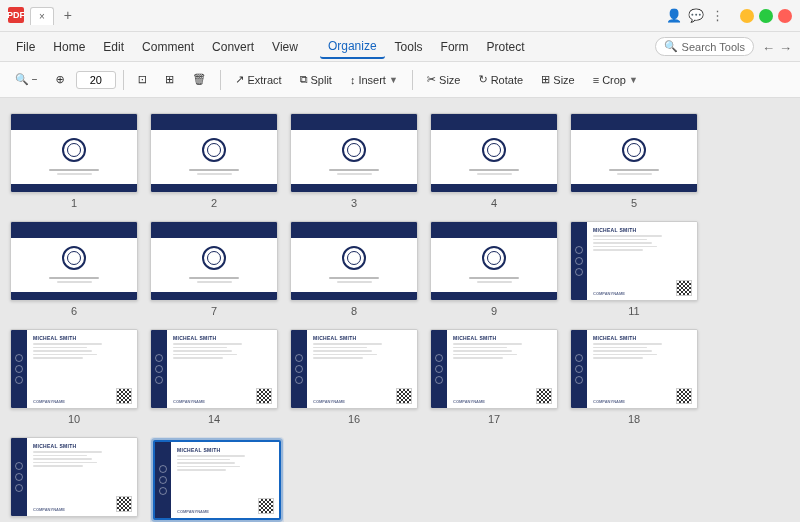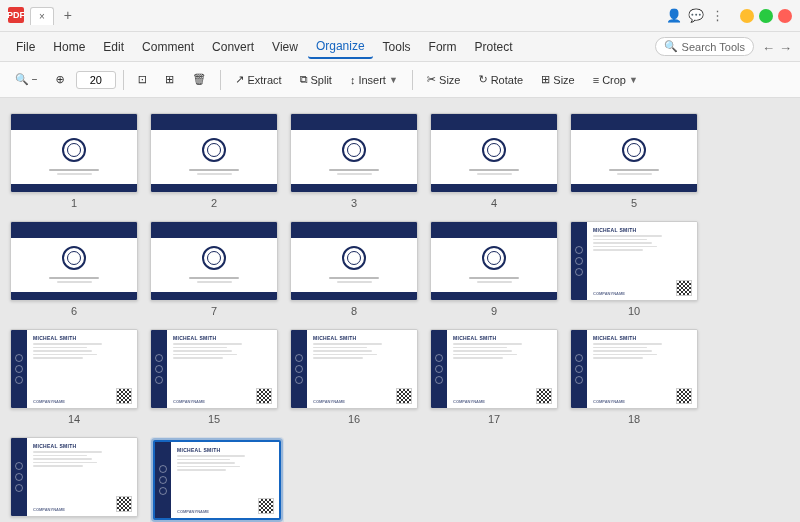--- a/index.html
+++ b/index.html
@@ -32,21 +32,21 @@
     .menu-bar {
       height: 30px;
       background: #f5f5f5;
       display: flex;
       align-items: center;
       padding: 0 8px;
       border-bottom: 1px solid #ddd;
       gap: 2px;
     }
     .menu-item { padding: 4px 8px; cursor: pointer; border-radius: 3px; font-size: 12px; color: #333; }
-    .menu-item.active { color: #1565c0; border-bottom: 2px solid #1565c0; }
+    .menu-item.active { color: #1565c0; border-bottom: 2px solid #1565c0; margin-left: 12px; }
     .menu-sep { flex: 1; }
 
     
     .toolbar {
       height: 36px;
       background: #fafafa;
       display: flex;
       align-items: center;
       padding: 0 8px;
       border-bottom: 1px solid #ddd;
@@ -389,20 +389,46 @@
             <div style="height:1.5px;background:#e0e0e0;width:65%;border-radius:1px;margin:2px 0;"></div>
             <div style="height:1.5px;background:#e0e0e0;width:50%;border-radius:1px;margin:2px 0;"></div>
           </div>
           <div style="display:flex;align-items:flex-end;justify-content:space-between;">
             <div style="font-size:4px;color:#1a2a5e;font-weight:bold;opacity:0.7;">COMPANYNAME</div>
             <div style="width:16px;height:16px;background:repeating-conic-gradient(#333 0% 25%, white 0% 50%) 0 0/4px 4px;border:1px solid #ccc;"></div>
           </div>
         </div>
       </div>
     </div>
+        <div class="page-num">11</div>
+      </div>
+      <div class="page-item">
+        <div class="page-thumb">
+      <div style="width:100%;height:100%;background:white;display:flex;position:relative;">
+        <div style="width:16px;background:#1a2a5e;flex-shrink:0;display:flex;flex-direction:column;align-items:center;justify-content:center;gap:3px;">
+          <div style="width:8px;height:8px;border:1.5px solid rgba(255,255,255,0.4);border-radius:50%;"></div>
+          <div style="width:8px;height:8px;border:1.5px solid rgba(255,255,255,0.4);border-radius:50%;"></div>
+          <div style="width:8px;height:8px;border:1.5px solid rgba(255,255,255,0.4);border-radius:50%;"></div>
+        </div>
+        <div style="flex:1;padding:5px 5px 4px 6px;display:flex;flex-direction:column;justify-content:space-between;">
+          <div>
+            <div style="font-size:5px;font-weight:bold;color:#1a2a5e;letter-spacing:0.3px;">MICHEAL SMITH</div>
+            <div style="height:1.5px;background:#e0e0e0;width:70%;border-radius:1px;margin:2px 0;"></div>
+            <div style="height:1.5px;background:#e0e0e0;width:55%;border-radius:1px;margin:2px 0;"></div>
+            <div style="height:1.5px;background:#e0e0e0;width:60%;border-radius:1px;margin:2px 0;"></div>
+            <div style="height:1.5px;background:#e0e0e0;width:65%;border-radius:1px;margin:2px 0;"></div>
+            <div style="height:1.5px;background:#e0e0e0;width:50%;border-radius:1px;margin:2px 0;"></div>
+          </div>
+          <div style="display:flex;align-items:flex-end;justify-content:space-between;">
+            <div style="font-size:4px;color:#1a2a5e;font-weight:bold;opacity:0.7;">COMPANYNAME</div>
+            <div style="width:16px;height:16px;background:repeating-conic-gradient(#333 0% 25%, white 0% 50%) 0 0/4px 4px;border:1px solid #ccc;"></div>
+          </div>
+        </div>
+      </div>
+    </div>
         <div class="page-num">10</div>
       </div>
       <div class="page-item">
         <div class="page-thumb">
       <div style="width:100%;height:100%;background:white;display:flex;position:relative;">
         <div style="width:16px;background:#1a2a5e;flex-shrink:0;display:flex;flex-direction:column;align-items:center;justify-content:center;gap:3px;">
           <div style="width:8px;height:8px;border:1.5px solid rgba(255,255,255,0.4);border-radius:50%;"></div>
           <div style="width:8px;height:8px;border:1.5px solid rgba(255,255,255,0.4);border-radius:50%;"></div>
           <div style="width:8px;height:8px;border:1.5px solid rgba(255,255,255,0.4);border-radius:50%;"></div>
         </div>
@@ -441,46 +467,20 @@
             <div style="height:1.5px;background:#e0e0e0;width:65%;border-radius:1px;margin:2px 0;"></div>
             <div style="height:1.5px;background:#e0e0e0;width:50%;border-radius:1px;margin:2px 0;"></div>
           </div>
           <div style="display:flex;align-items:flex-end;justify-content:space-between;">
             <div style="font-size:4px;color:#1a2a5e;font-weight:bold;opacity:0.7;">COMPANYNAME</div>
             <div style="width:16px;height:16px;background:repeating-conic-gradient(#333 0% 25%, white 0% 50%) 0 0/4px 4px;border:1px solid #ccc;"></div>
           </div>
         </div>
       </div>
     </div>
-        <div class="page-num">15</div>
-      </div>
-      <div class="page-item">
-        <div class="page-thumb">
-      <div style="width:100%;height:100%;background:white;display:flex;position:relative;">
-        <div style="width:16px;background:#1a2a5e;flex-shrink:0;display:flex;flex-direction:column;align-items:center;justify-content:center;gap:3px;">
-          <div style="width:8px;height:8px;border:1.5px solid rgba(255,255,255,0.4);border-radius:50%;"></div>
-          <div style="width:8px;height:8px;border:1.5px solid rgba(255,255,255,0.4);border-radius:50%;"></div>
-          <div style="width:8px;height:8px;border:1.5px solid rgba(255,255,255,0.4);border-radius:50%;"></div>
-        </div>
-        <div style="flex:1;padding:5px 5px 4px 6px;display:flex;flex-direction:column;justify-content:space-between;">
-          <div>
-            <div style="font-size:5px;font-weight:bold;color:#1a2a5e;letter-spacing:0.3px;">MICHEAL SMITH</div>
-            <div style="height:1.5px;background:#e0e0e0;width:70%;border-radius:1px;margin:2px 0;"></div>
-            <div style="height:1.5px;background:#e0e0e0;width:55%;border-radius:1px;margin:2px 0;"></div>
-            <div style="height:1.5px;background:#e0e0e0;width:60%;border-radius:1px;margin:2px 0;"></div>
-            <div style="height:1.5px;background:#e0e0e0;width:65%;border-radius:1px;margin:2px 0;"></div>
-            <div style="height:1.5px;background:#e0e0e0;width:50%;border-radius:1px;margin:2px 0;"></div>
-          </div>
-          <div style="display:flex;align-items:flex-end;justify-content:space-between;">
-            <div style="font-size:4px;color:#1a2a5e;font-weight:bold;opacity:0.7;">COMPANYNAME</div>
-            <div style="width:16px;height:16px;background:repeating-conic-gradient(#333 0% 25%, white 0% 50%) 0 0/4px 4px;border:1px solid #ccc;"></div>
-          </div>
-        </div>
-      </div>
-    </div>
         <div class="page-num">16</div>
       </div>
       <div class="page-item">
         <div class="page-thumb">
       <div style="width:100%;height:100%;background:white;display:flex;position:relative;">
         <div style="width:16px;background:#1a2a5e;flex-shrink:0;display:flex;flex-direction:column;align-items:center;justify-content:center;gap:3px;">
           <div style="width:8px;height:8px;border:1.5px solid rgba(255,255,255,0.4);border-radius:50%;"></div>
           <div style="width:8px;height:8px;border:1.5px solid rgba(255,255,255,0.4);border-radius:50%;"></div>
           <div style="width:8px;height:8px;border:1.5px solid rgba(255,255,255,0.4);border-radius:50%;"></div>
         </div>

